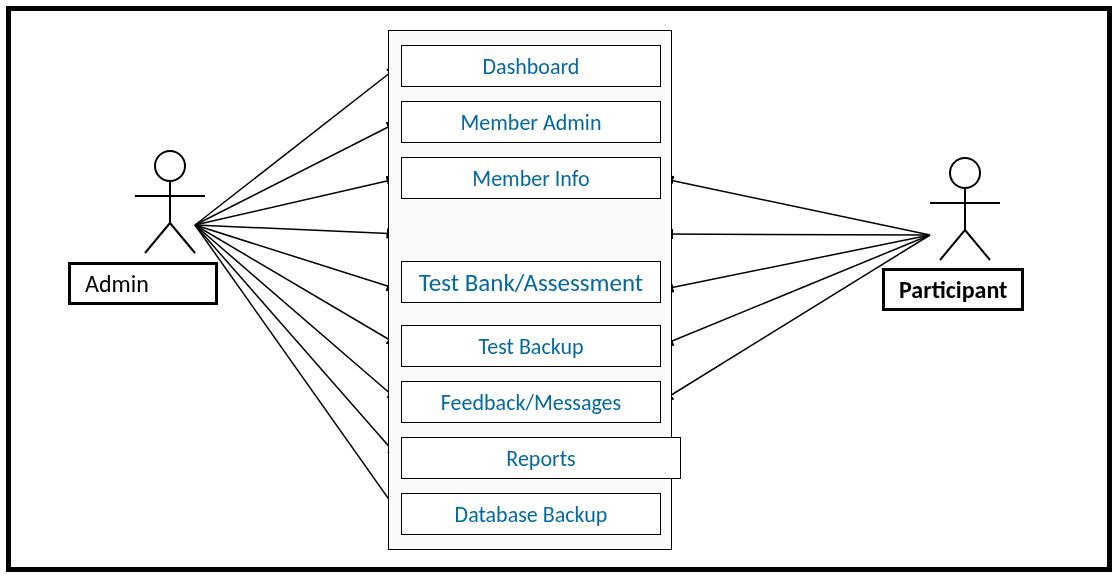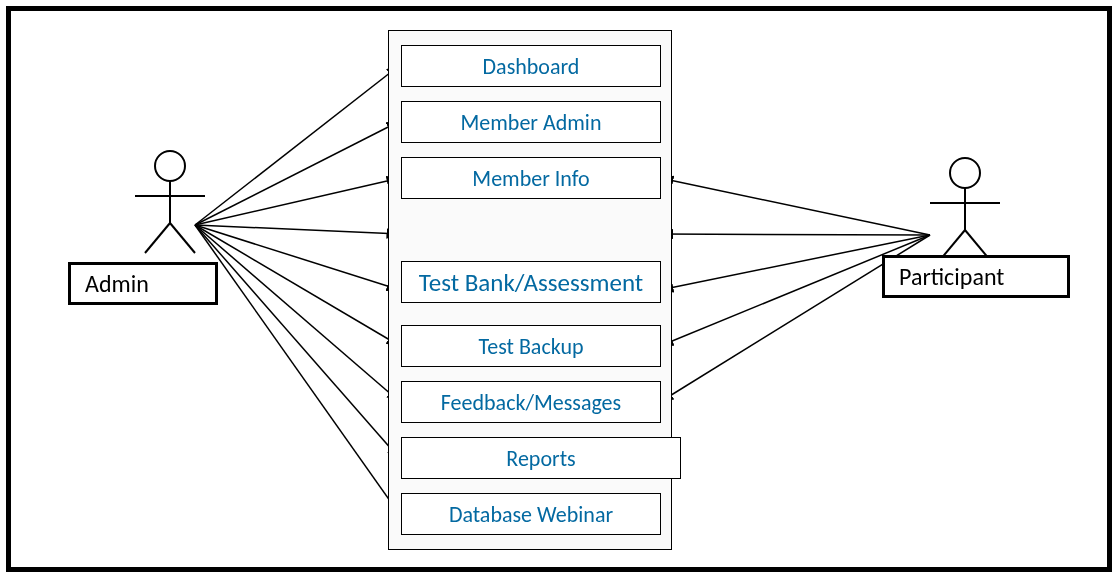--- a/index.html
+++ b/index.html
@@ -100,21 +100,21 @@
     <span>Admin</span>
   </div>
 
   <svg style="position:absolute; left:920px; top:155px; width:120px; height:110px;">
     <circle cx="45" cy="18" r="15" fill="none" stroke="#000" stroke-width="2"></circle>
     <line x1="45" y1="33" x2="45" y2="75" stroke="#000" stroke-width="2"></line>
     <line x1="10" y1="48" x2="80" y2="48" stroke="#000" stroke-width="2"></line>
     <line x1="45" y1="75" x2="20" y2="105" stroke="#000" stroke-width="2"></line>
     <line x1="45" y1="75" x2="70" y2="105" stroke="#000" stroke-width="2"></line>
   </svg>
-  <div class="actor-label" style="left:882px; top:255px; width:188px;">
+  <div class="actor-label" style="left:882px; top:268px; width:142px;font-weight:bold;">
     <span>Participant</span>
   </div>
 
   <div class="usecase-container">
     <div class="usecase" style="left:12px; top:14px;  width:260px; height:42px;">
       <span>Dashboard</span>
     </div>
     <div class="usecase" style="left:12px; top:70px;  width:260px; height:42px;">
       <span>Member Admin</span>
     </div>
@@ -127,16 +127,16 @@
     <div class="usecase" style="left:12px; top:294px; width:260px; height:42px;">
       <span>Test Backup</span>
     </div>
     <div class="usecase" style="left:12px; top:350px; width:260px; height:42px;">
       <span>Feedback/Messages</span>
     </div>
     <div class="usecase" style="left:12px; top:406px; width:280px; height:42px;">
       <span>Reports</span>
     </div>
     <div class="usecase" style="left:12px; top:462px; width:260px; height:42px;">
-      <span>Database Webinar</span>
+      <span>Database Backup</span>
     </div>
   </div>
 </div>
 
 </body></html>

